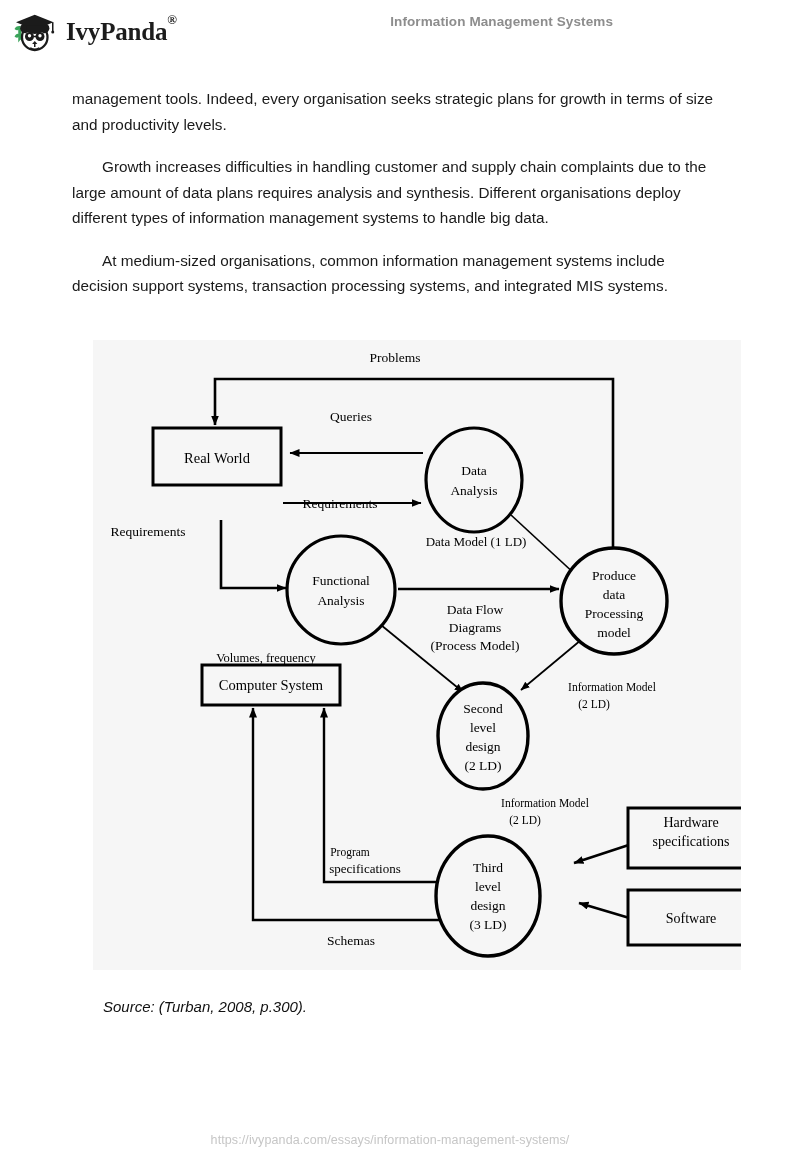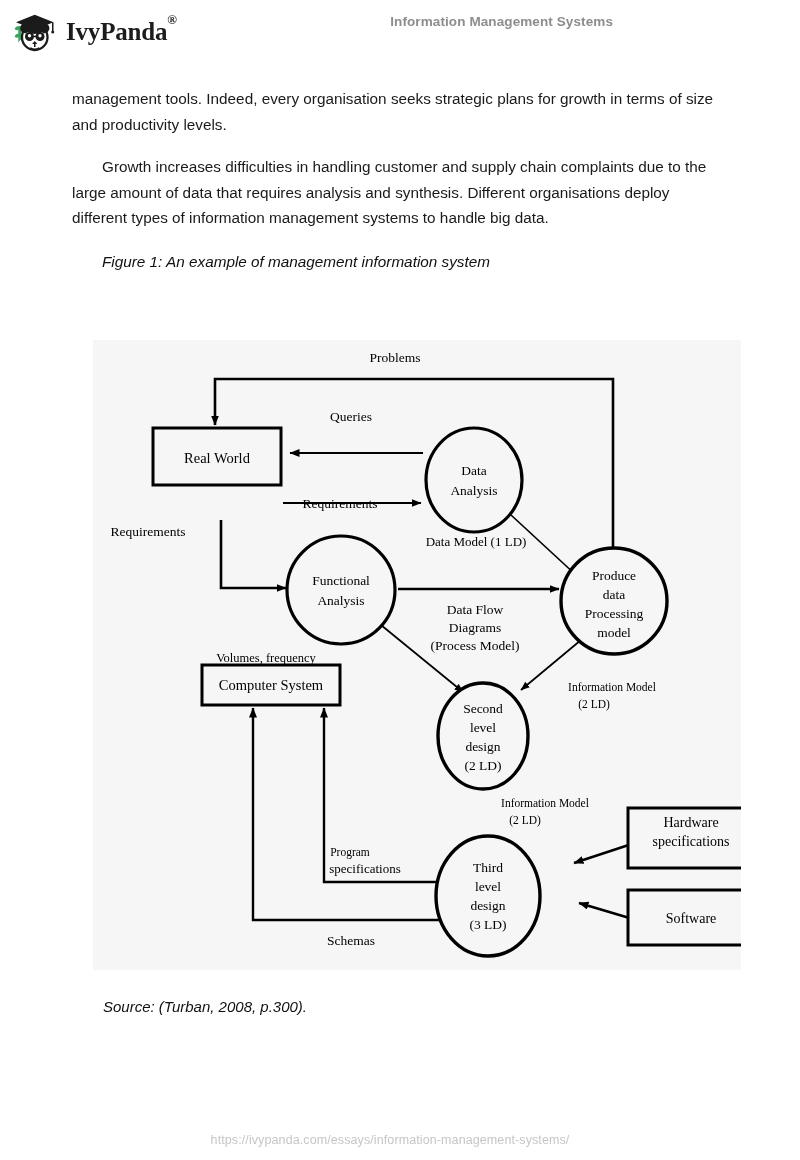--- a/index.html
+++ b/index.html
@@ -154,22 +154,22 @@
       <path d="M57 19 L57 31" stroke="#1b1b1b" stroke-width="2"></path>
       <circle cx="57" cy="32" r="2" fill="#1b1b1b"></circle>
     </svg>
     <div class="brand-name"><span>IvyPanda</span><span class="brand-reg">®</span></div>
   </div>
   <div class="header-title">Information Management Systems</div>
 </div>
 
 <div class="content">
   <p class="para">management tools. Indeed, every organisation seeks strategic plans for growth in terms of size and productivity levels.</p>
-  <p class="para indent">Growth increases difficulties in handling customer and supply chain complaints due to the large amount of data that requires analysis and synthesis. Different organisations deploy different types of information management systems to handle big data.</p>
-  <div class="fig-caption">Figure 1: An example of management information system</div>
+  <p class="para indent">Growth increases difficulties in handling customer and supply chain complaints due to the large amount of data plans requires analysis and synthesis. Different organisations deploy different types of information management systems to handle big data.</p>
+  <p class="para indent">At medium-sized organisations, common information management systems include decision support systems, transaction processing systems, and integrated MIS systems.</p>
 </div>
 
 <div class="figure-wrap">
   <svg class="figure-svg" width="648" height="630" viewBox="0 0 648 630">
     <defs>
       <marker id="ah" markerWidth="12" markerHeight="12" refX="9.5" refY="4" orient="auto" markerUnits="userSpaceOnUse">
         <path d="M0,0 L10,4 L0,8 Z" fill="#000"></path>
       </marker>
       <marker id="ahs" markerWidth="11" markerHeight="11" refX="8.5" refY="3.6" orient="auto" markerUnits="userSpaceOnUse">
         <path d="M0,0 L9,3.6 L0,7.2 Z" fill="#000"></path>

